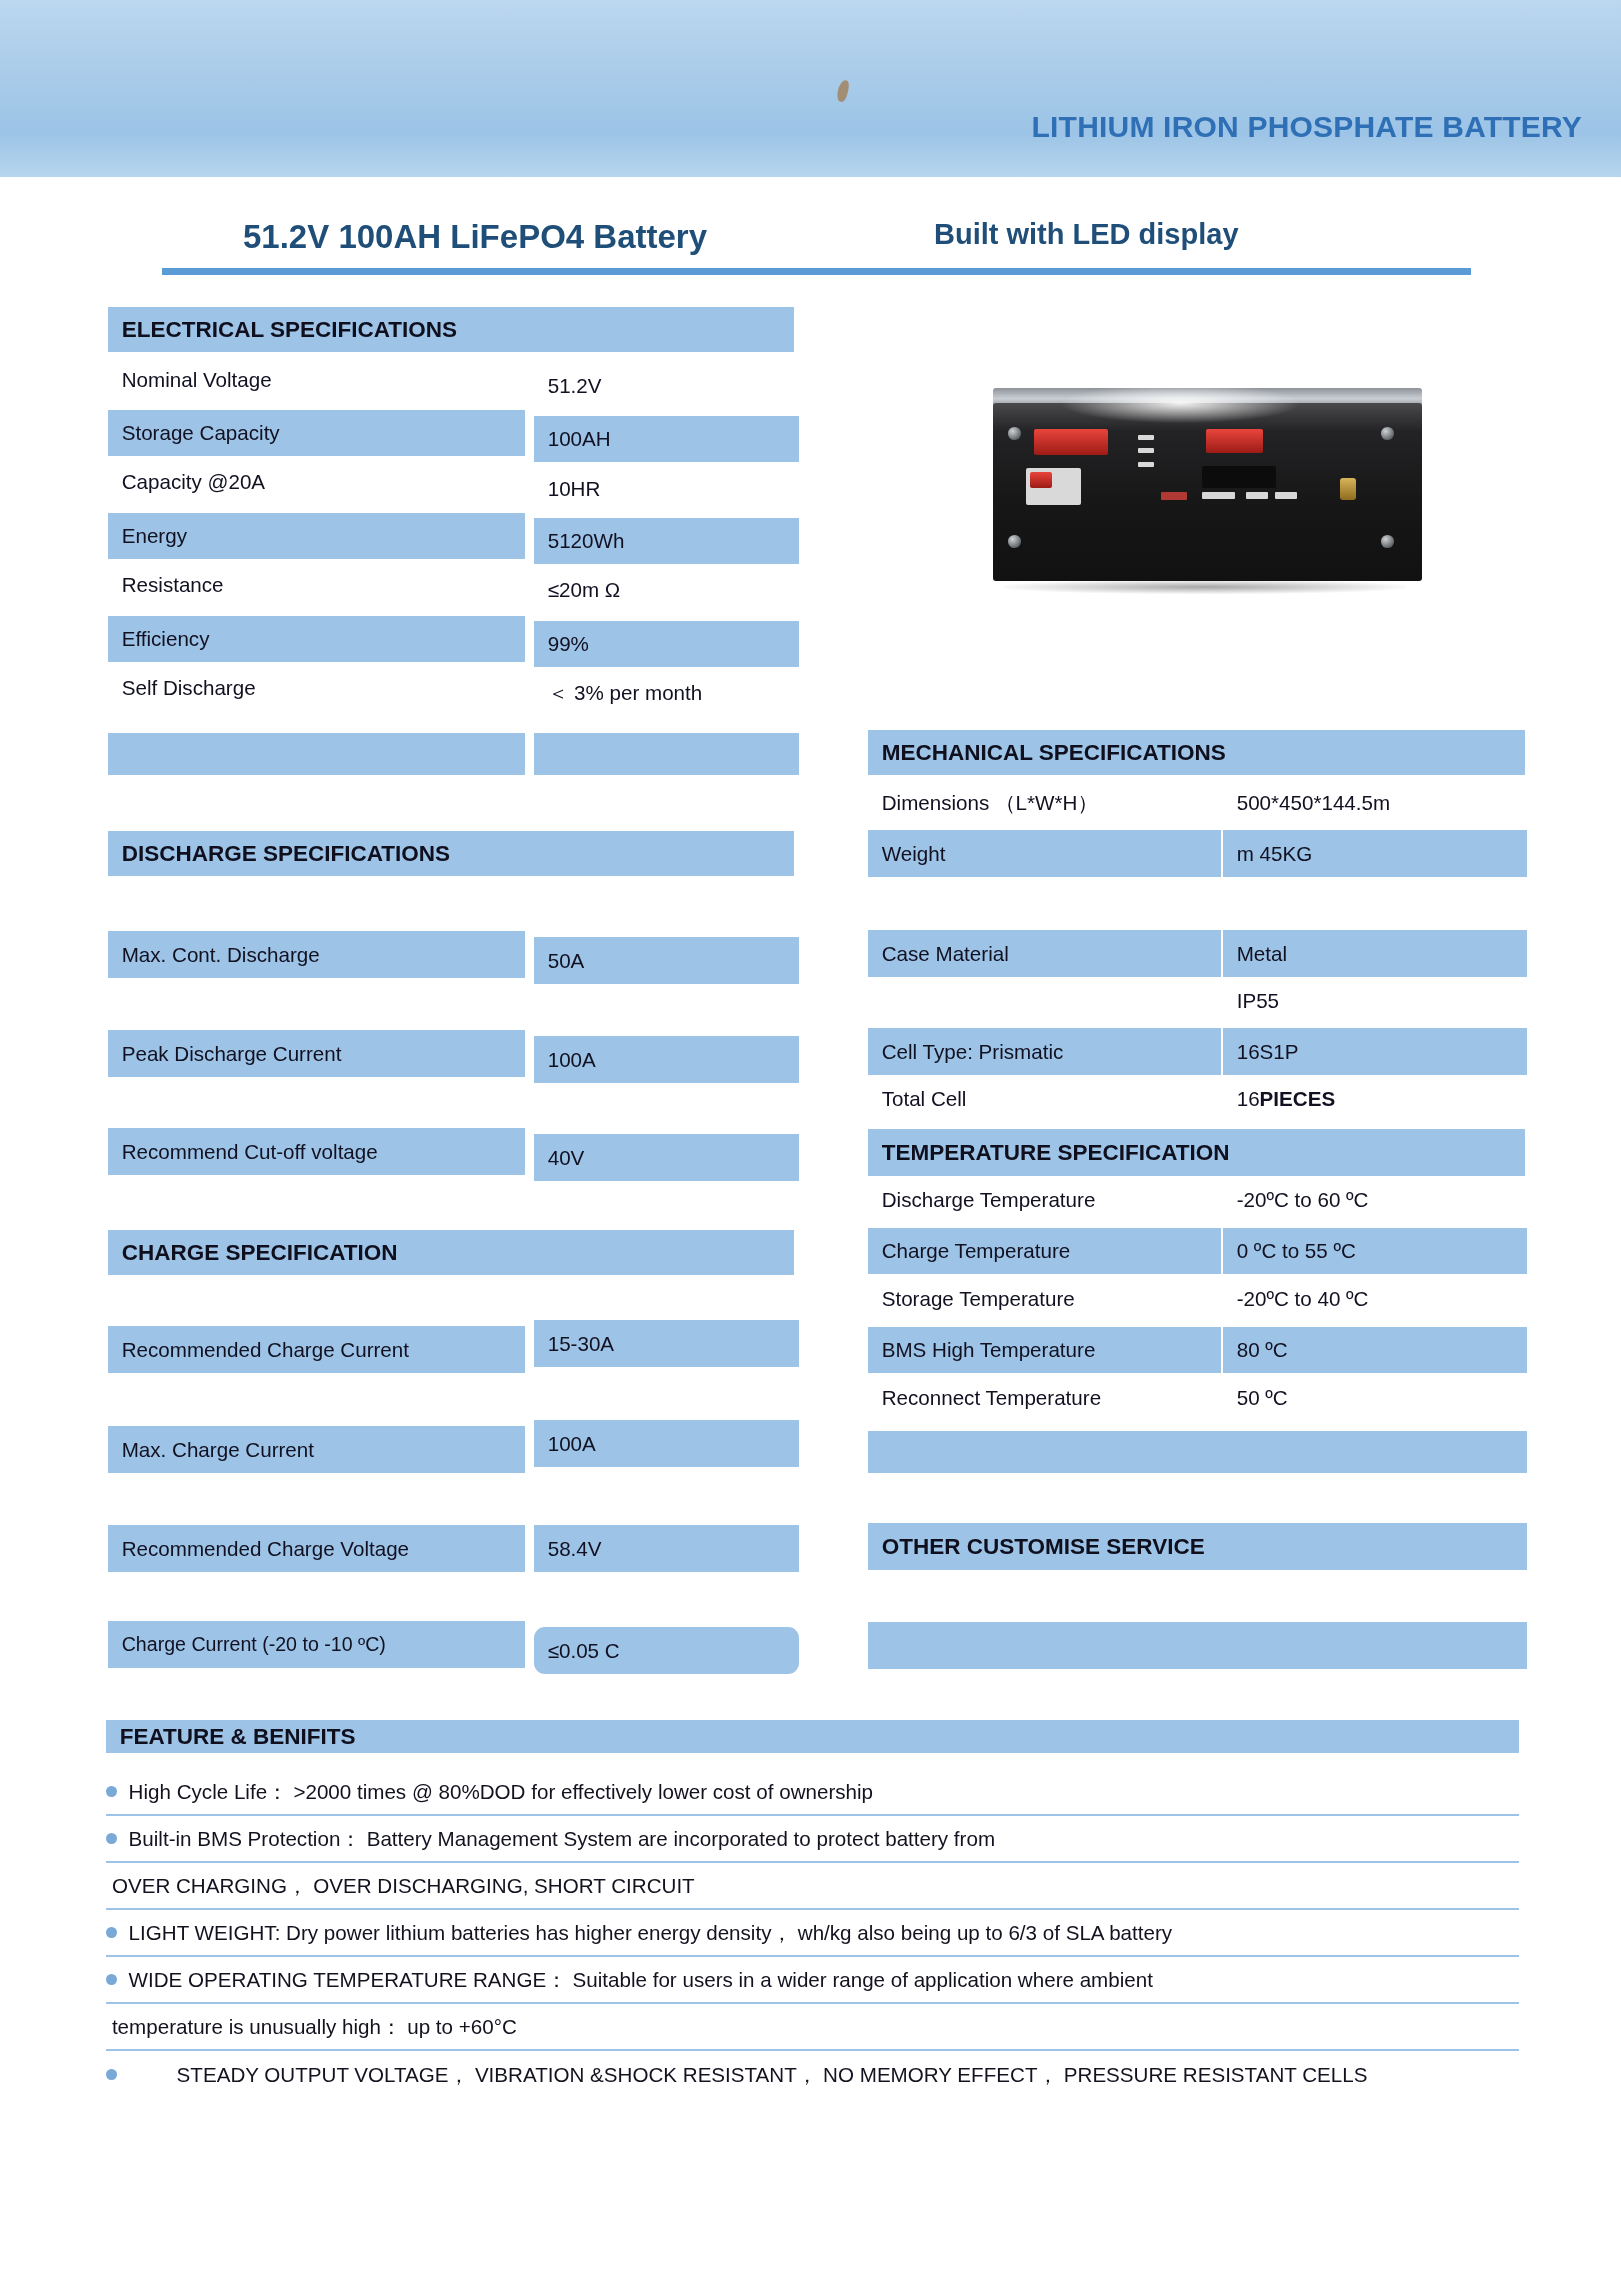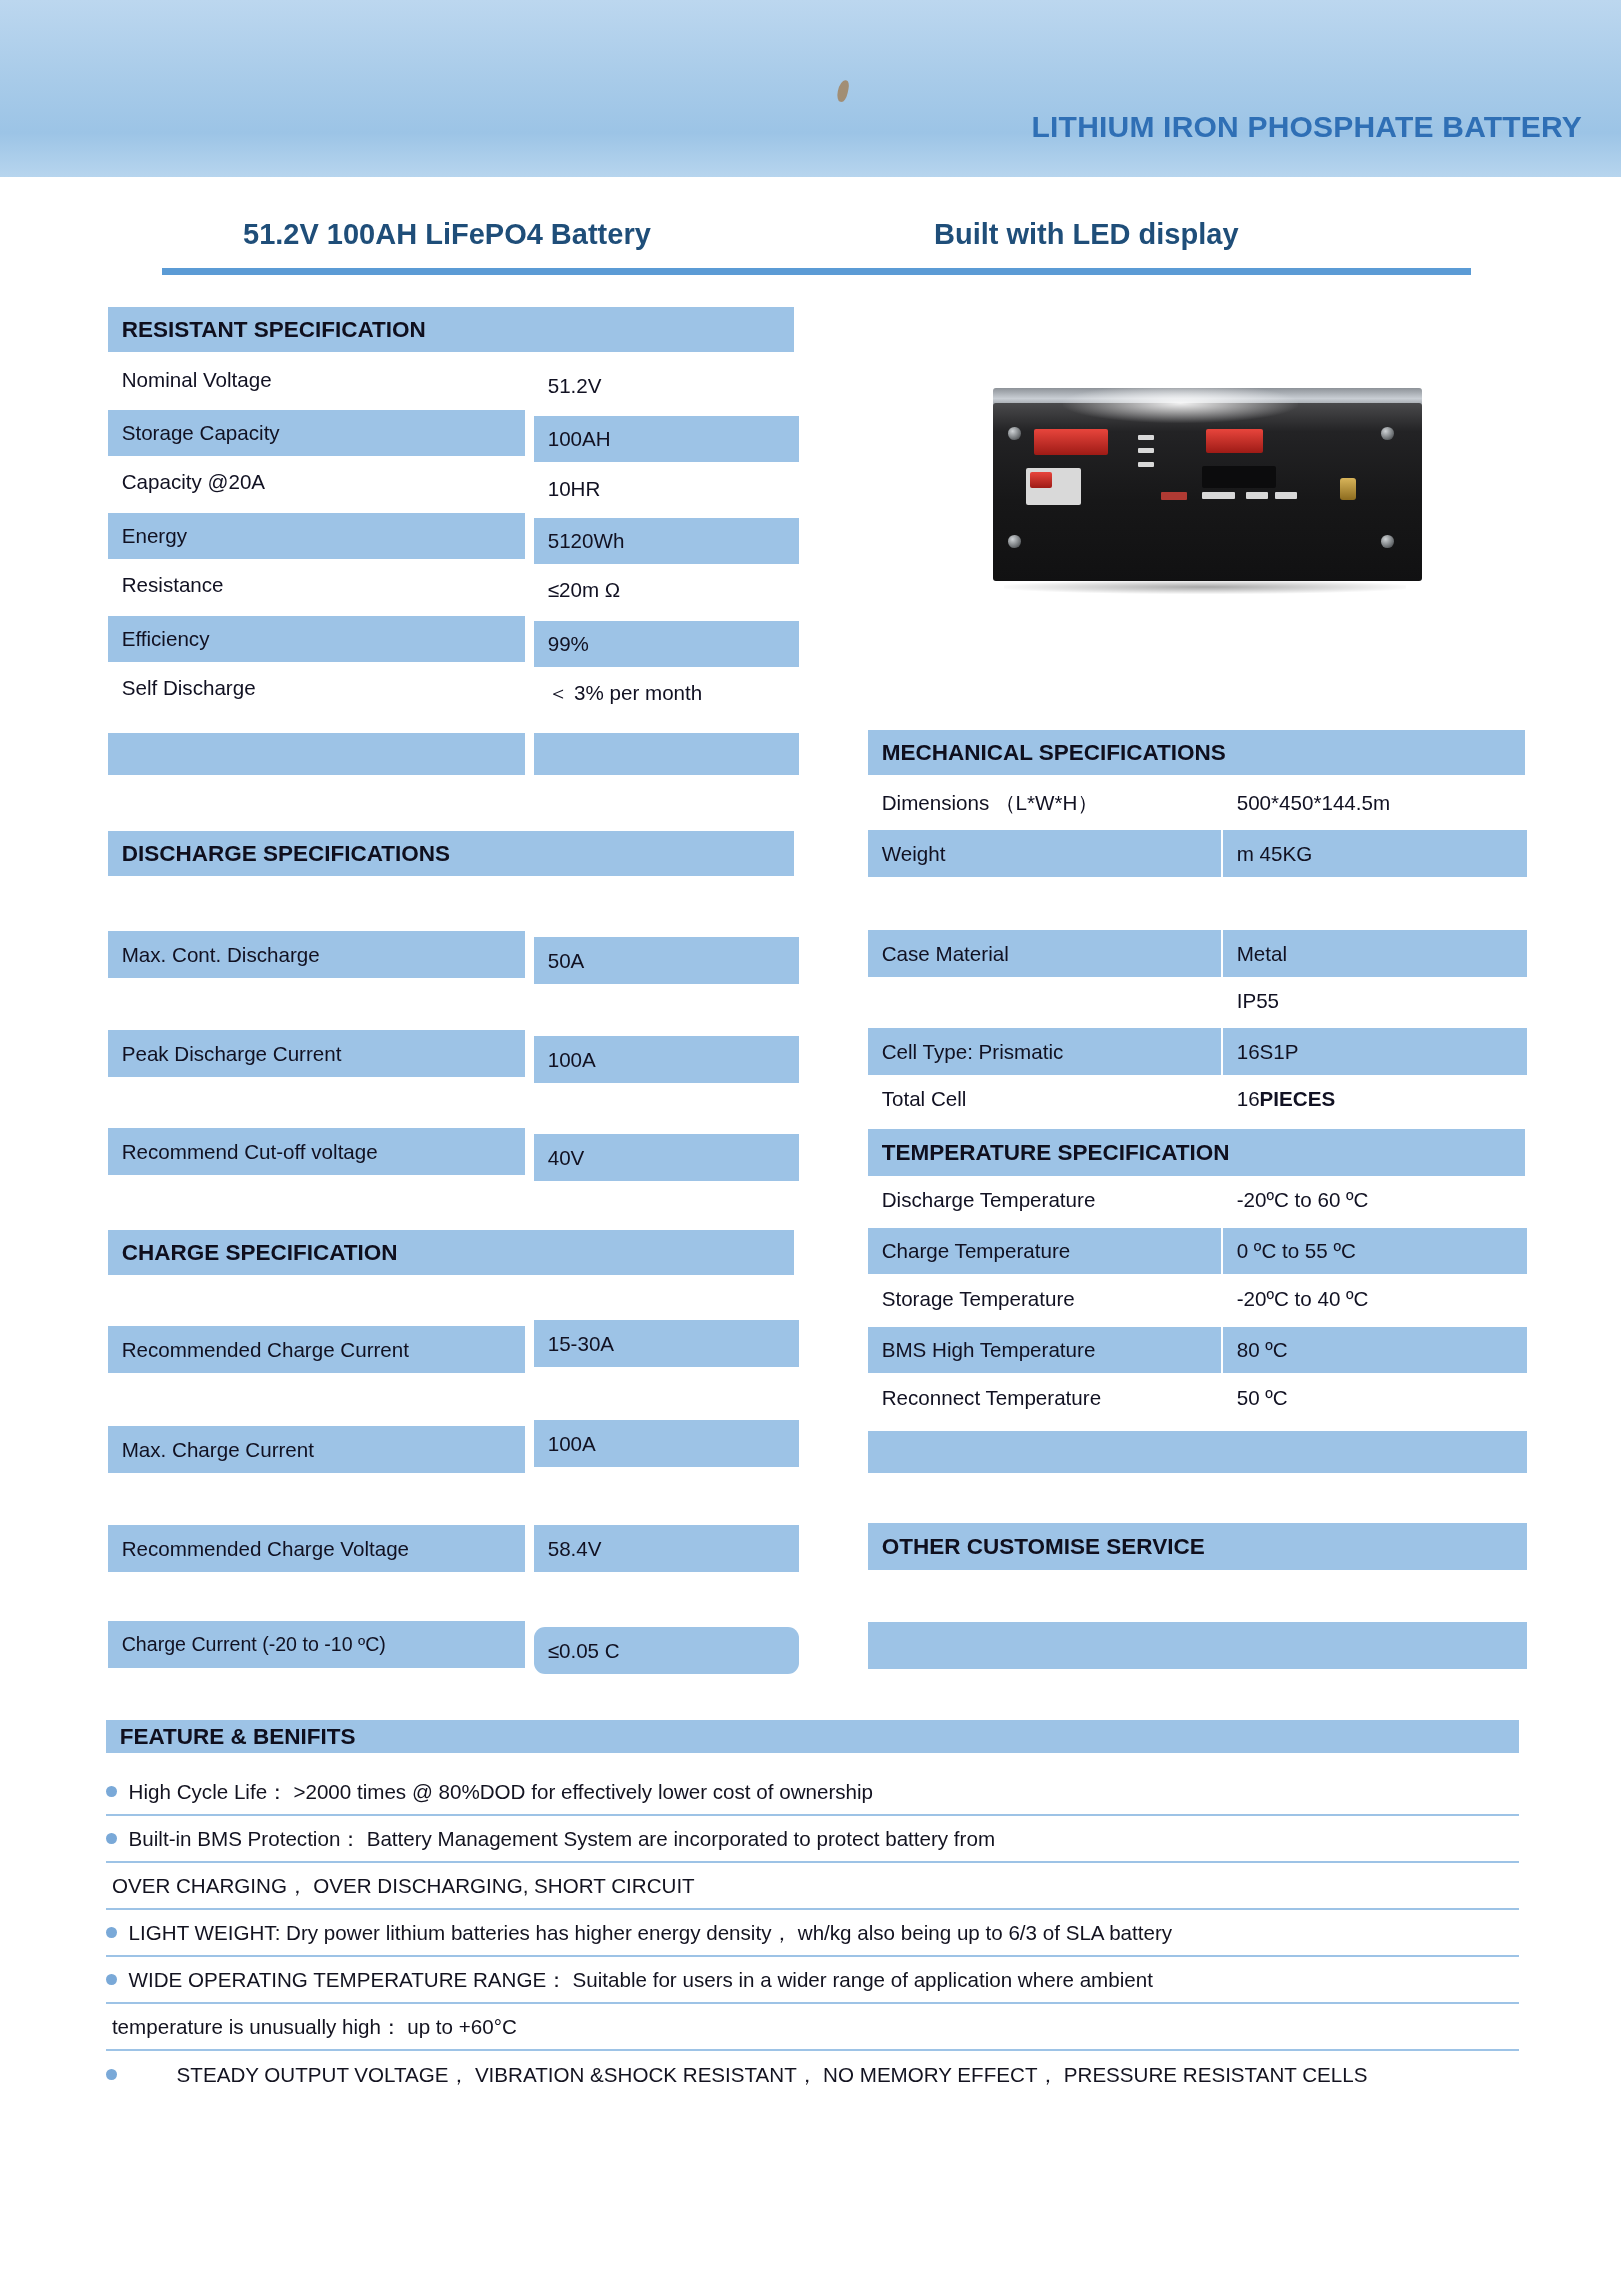--- a/index.html
+++ b/index.html
@@ -24,21 +24,21 @@
   }
   .banner-title {
     position: absolute; right: 39px; top: 110px;
     font-size: 30px; font-weight: bold; letter-spacing: 0.2px;
     color: #2f6fb5; white-space: nowrap;
   }
 
   
   .prod-title {
     position: absolute; left: 243px; top: 218px;
-    font-size: 29px; font-weight: bold; color: #1f4e79; white-space: nowrap;
+    font-size: 33px; font-weight: bold; color: #1f4e79; white-space: nowrap;
   }
   .prod-subtitle {
     position: absolute; left: 934px; top: 218px;
     font-size: 29px; font-weight: bold; color: #1f4e79; white-space: nowrap;
   }
   .title-rule {
     position: absolute; left: 162px; top: 268px; width: 1309px; height: 6.9px;
     background: #5b9bd5;
   }
 
@@ -122,21 +122,21 @@
 
   <div class="banner">
     <div class="bird"></div>
     <div class="banner-title">LITHIUM IRON PHOSPHATE BATTERY</div>
   </div>
 
   <div class="prod-title">51.2V 100AH LiFePO4 Battery</div>
   <div class="prod-subtitle">Built with LED display</div>
   <div class="title-rule"></div>
 
-  <div class="section-head" style="left:108px; top:307px; width:686px; height:45px;">RESISTANT SPECIFICATION</div>
+  <div class="section-head" style="left:108px; top:307px; width:686px; height:45px;">ELECTRICAL SPECIFICATIONS</div>
 
   <div class="cell" style="left:108px; top:359px; width:417px; height:41px;">Nominal Voltage</div>
   <div class="cell" style="left:534px; top:365px; width:265px; height:41px;">51.2V</div>
 
   <div class="cell shaded" style="left:108px; top:410px; width:417px; height:46px;">Storage Capacity</div>
   <div class="cell shaded" style="left:534px; top:416px; width:265px; height:46px;">100AH</div>
 
   <div class="cell" style="left:108px; top:461px; width:417px; height:41px;">Capacity @20A</div>
   <div class="cell" style="left:534px; top:468px; width:265px; height:41px;">10HR</div>
 

